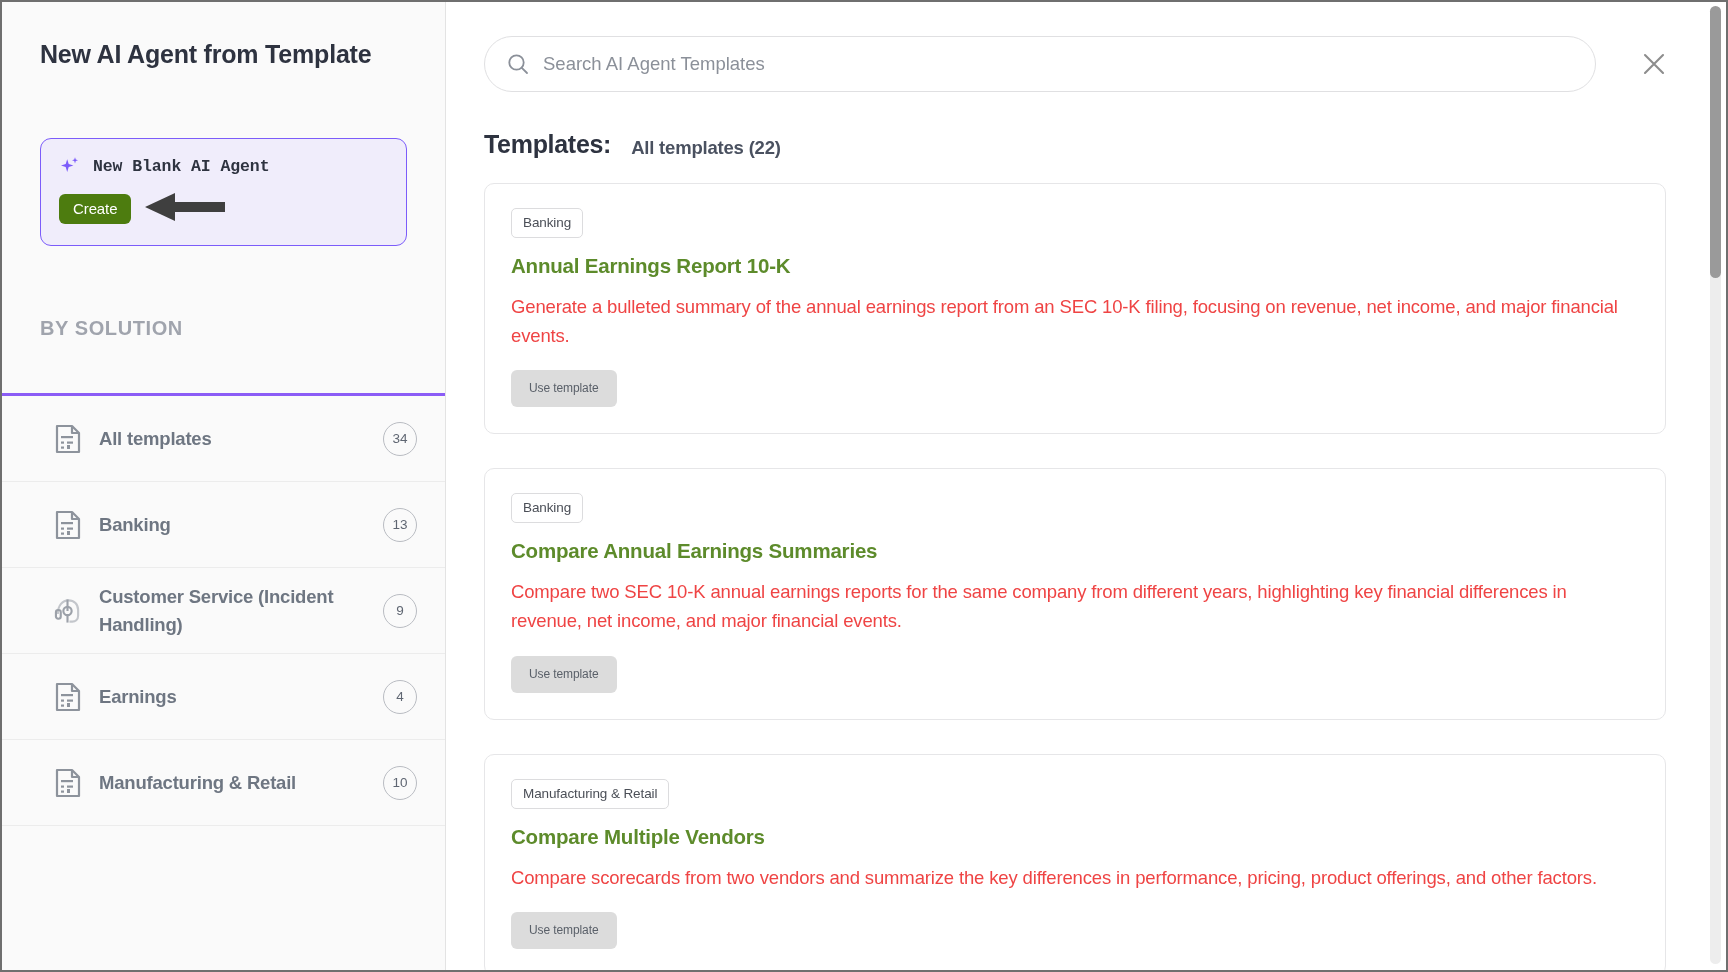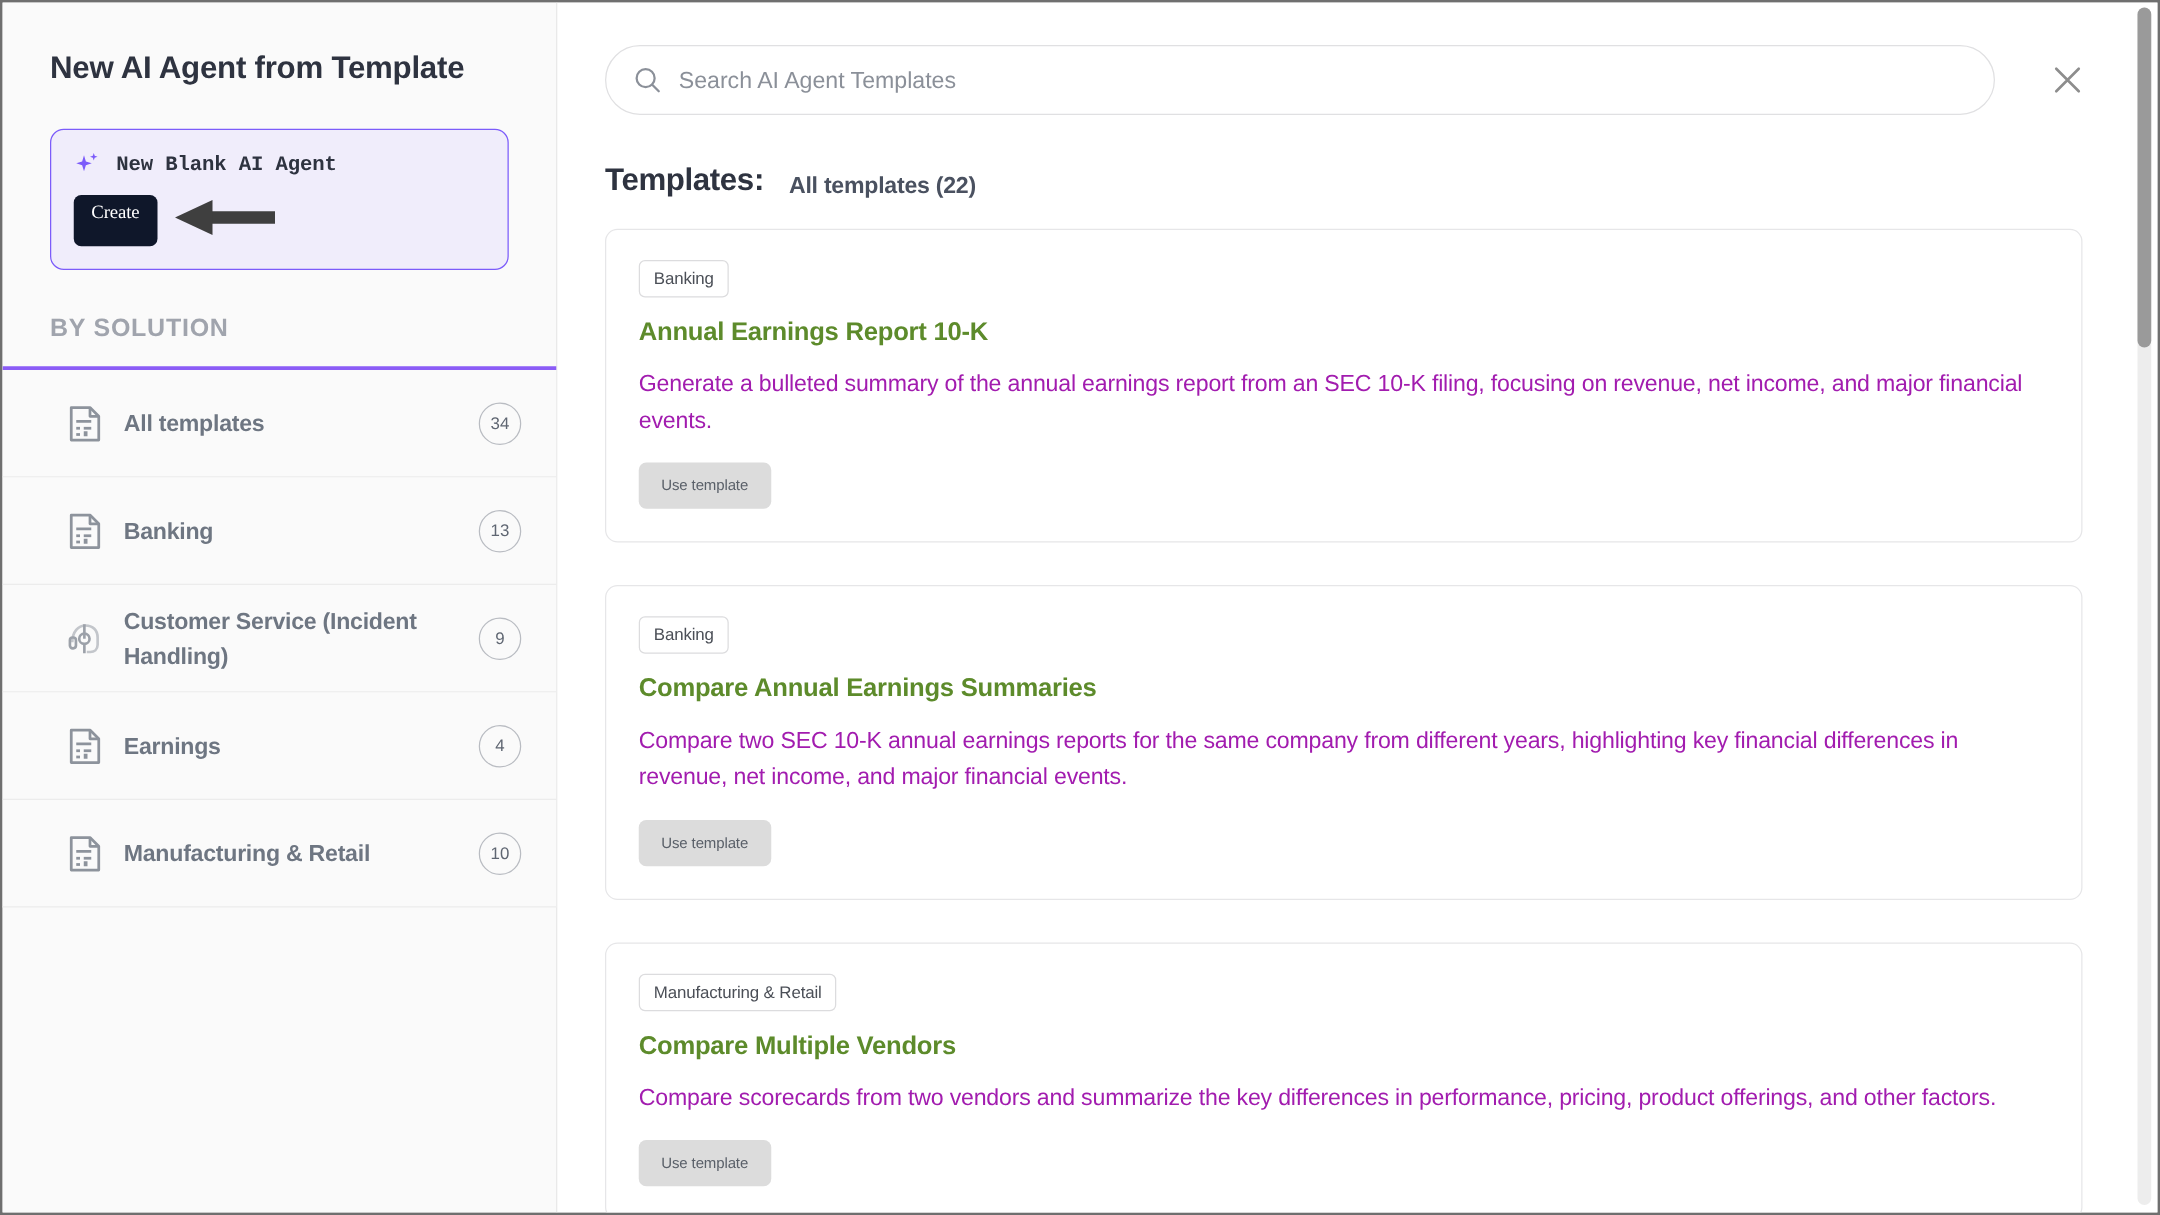--- a/index.html
+++ b/index.html
@@ -24,20 +24,21 @@
 
   
   .sidebar {
     width: 444px;
     flex: 0 0 444px;
     height: 100%;
     background: #fafafa;
     border-right: 1px solid #e3e3e3;
     display: flex;
     flex-direction: column;
+    gap: 35px;
   }
 
   .sidebar-title {
     font-size: 25px;
     font-weight: 700;
     color: #2e3340;
     letter-spacing: -0.2px;
     padding: 38px 0 0 38px;
   }
 
@@ -72,28 +73,28 @@
     font-family: Liberation Mono, monospace;
   }
 
   .create-row {
     margin-top: 14px;
     display: flex;
     align-items: center;
   }
 
   .create-button {
-    background: #0f172a;
+    background: #4d7c0f;
     color: #ffffff;
     border: none;
     border-radius: 6px;
-    font-family: Liberation Serif, serif;
+    font-family: Liberation Sans, sans-serif;
     font-size: 15px;
     font-weight: 500;
-    padding: 6px 14px 18px 14px;
+    padding: 6px 14px 7px 14px;
     cursor: pointer;
     letter-spacing: -0.1px;
   }
 
   .pointer-arrow {
     margin-left: 12px;
     display: block;
   }
 
   .by-solution {
@@ -253,21 +254,21 @@
     margin-top: 16px;
     font-size: 20.5px;
     font-weight: 700;
     color: #5d8b2b;
     letter-spacing: -0.2px;
   }
 
   .card-desc {
     margin-top: 15px;
     font-size: 18.5px;
-    color: #a21caf;
+    color: #ef4444;
     line-height: 1.55;
     max-width: 1135px;
     letter-spacing: -0.15px;
   }
 
   .use-template-btn {
     margin-top: 20px;
     background: #dcdcdc;
     border: none;
     border-radius: 6px;

